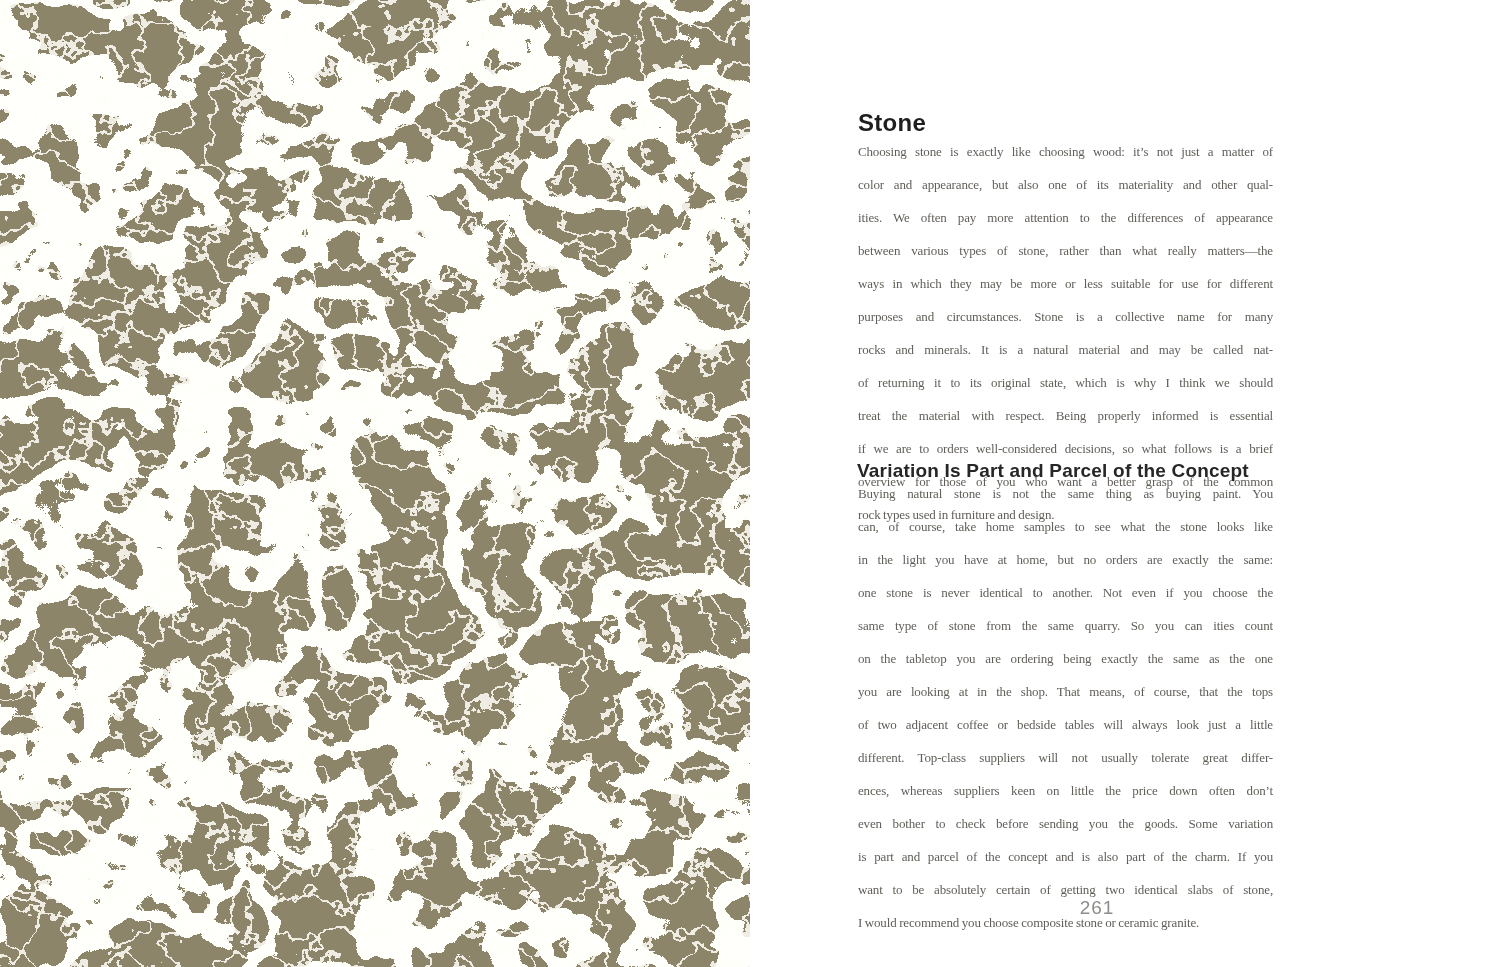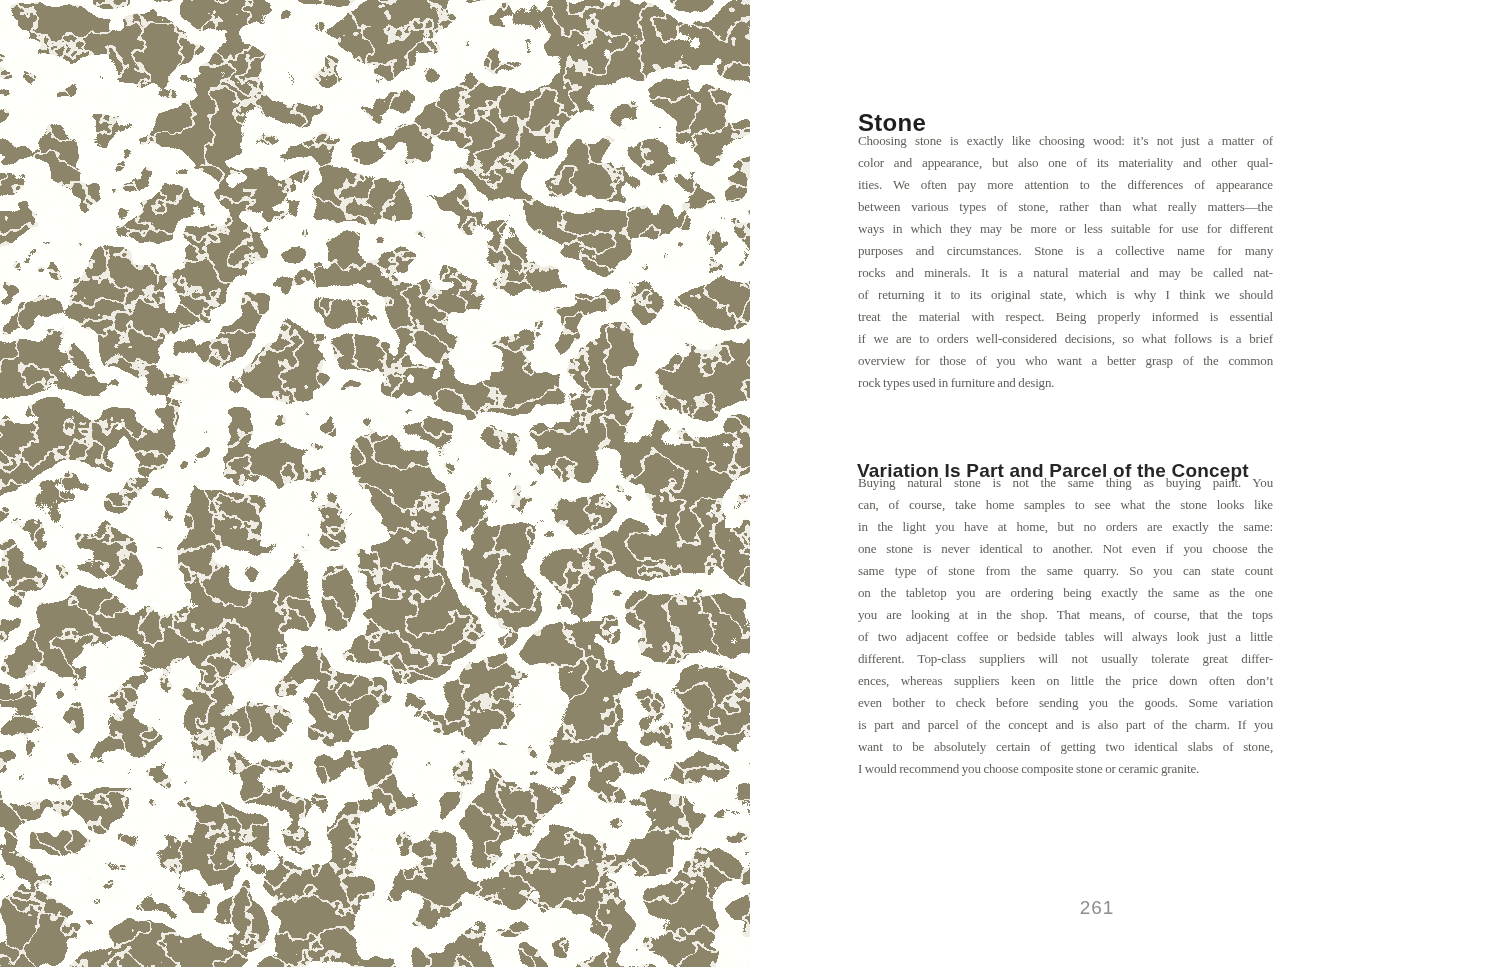--- a/index.html
+++ b/index.html
@@ -71,20 +71,21 @@
     letter-spacing: -0.15px;
     word-spacing: -0.5px;
   }
   .para-1 { top: 130px; }
   .para-2 { top: 472px; }
   .tline {
     height: 22px;
     overflow: hidden;
     text-align: justify;
     text-align-last: justify;
+    margin-top: 11px;
   }
   .tline.last {
     text-align-last: left;
     font-family: Liberation Serif, serif;
   }
   .page-number {
     position: absolute;
     left: 307px;
     top: 897px;
     width: 80px;
@@ -163,21 +164,21 @@
         <div class="tline last">rock types used in furniture and design.</div>
       </div>
 
     <h2 class="section-heading">Variation Is Part and Parcel of the Concept</h2>
 
     <div class="body-para para-2">
         <div class="tline">Buying natural stone is not the same thing as buying paint. You</div>
         <div class="tline">can, of course, take home samples to see what the stone looks like</div>
         <div class="tline">in the light you have at home, but no orders are exactly the same:</div>
         <div class="tline">one stone is never identical to another. Not even if you choose the</div>
-        <div class="tline">same type of stone from the same quarry. So you can state count</div>
+        <div class="tline">same type of stone from the same quarry. So you can ities count</div>
         <div class="tline">on the tabletop you are ordering being exactly the same as the one</div>
         <div class="tline">you are looking at in the shop. That means, of course, that the tops</div>
         <div class="tline">of two adjacent coffee or bedside tables will always look just a little</div>
         <div class="tline">different. Top-class suppliers will not usually tolerate great differ-</div>
         <div class="tline">ences, whereas suppliers keen on little the price down often don’t</div>
         <div class="tline">even bother to check before sending you the goods. Some variation</div>
         <div class="tline">is part and parcel of the concept and is also part of the charm. If you</div>
         <div class="tline">want to be absolutely certain of getting two identical slabs of stone,</div>
         <div class="tline last">I would recommend you choose composite stone or ceramic granite.</div>
       </div>

